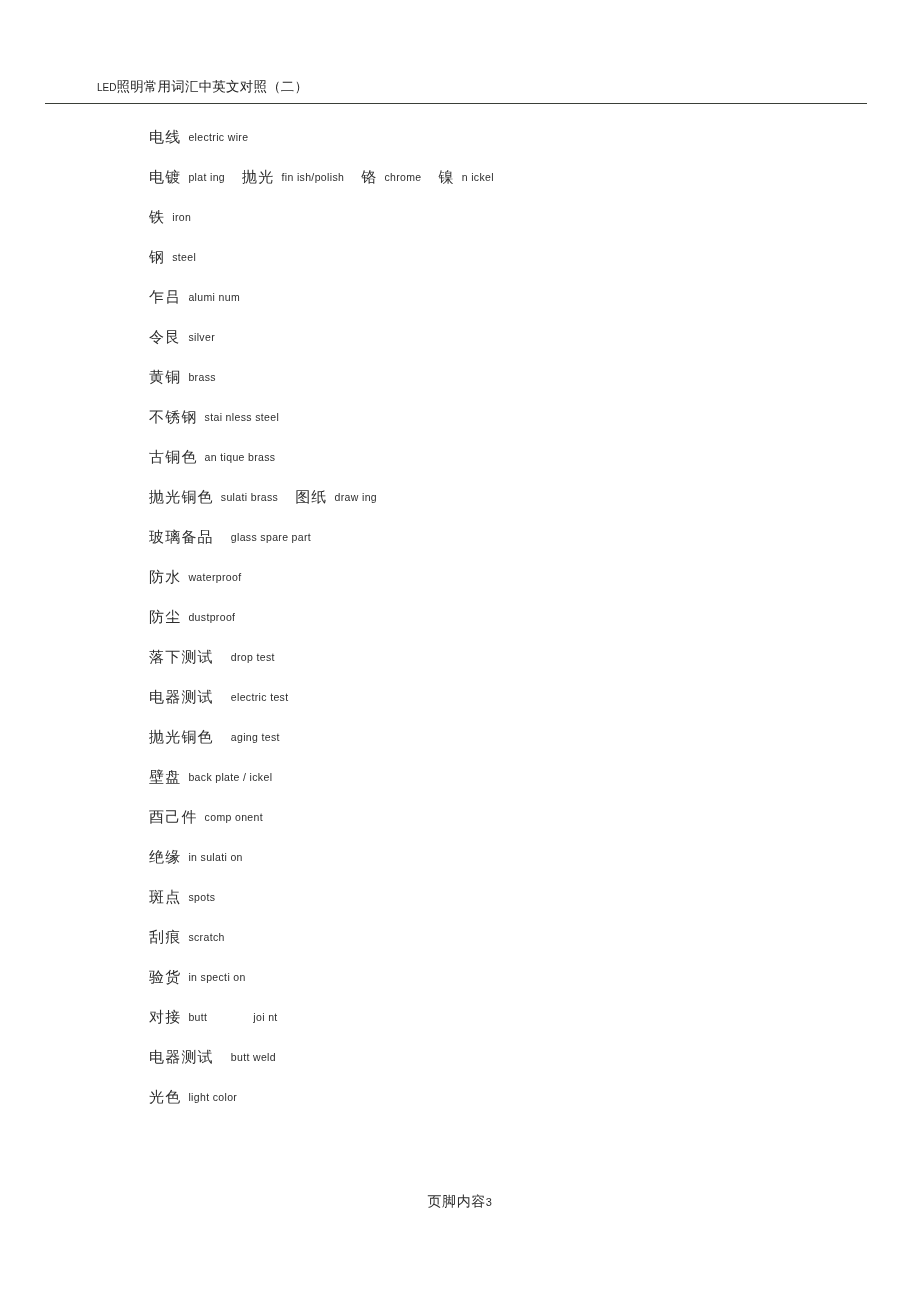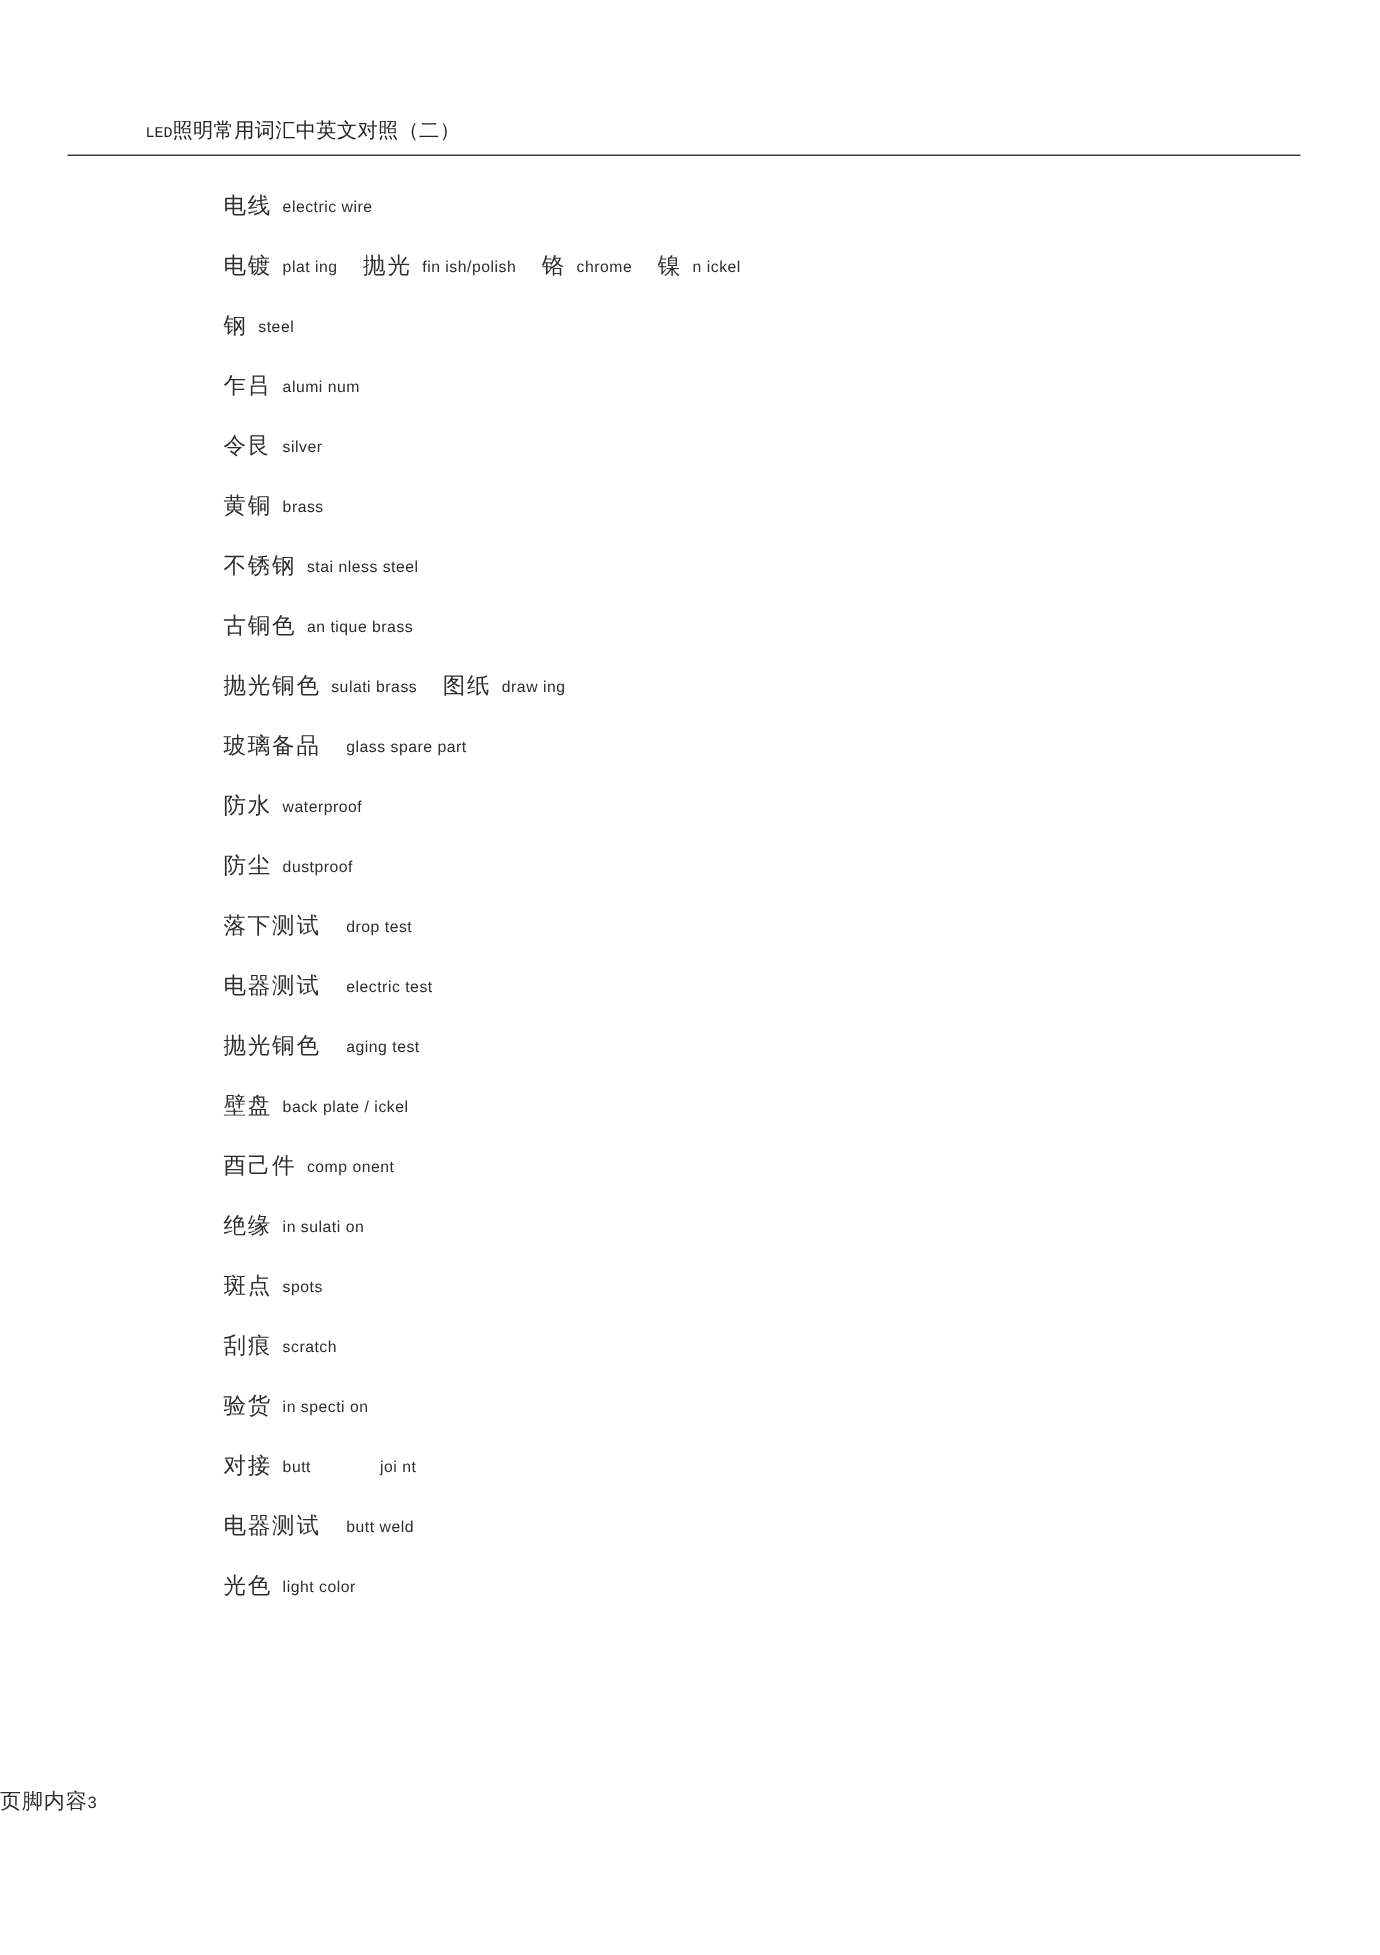--- a/index.html
+++ b/index.html
@@ -34,21 +34,21 @@
     left: 97px;
     top: 0px;
     font-family: "Liberation Serif", serif;
     font-size: 13.5px;
     line-height: 18px;
     color: #232323;
     white-space: nowrap;
     letter-spacing: 0.2px;
   }
   .header-title .latin {
-    font-family: Liberation Mono, monospace;
+    font-family: Liberation Sans, sans-serif;
     font-size: 10px;
     letter-spacing: 0px;
     text-align: center;
   }
   .header-rule {
     position: absolute;
     left: 45px;
     top: 25px;
     width: 822px;
     height: 1px;
@@ -88,21 +88,21 @@
   .gap-sm { display: inline-block; width: 7px; }
   .gap-md { display: inline-block; width: 17px; }
   .gap-xl { display: inline-block; width: 46px; }
 
   
   .footer {
     position: absolute;
     left: 0;
     top: 1192px;
     width: 920px;
-    text-align: left;
+    text-align: center;
   }
   .footer-text {
     font-family: "Liberation Serif", serif;
     font-size: 14px;
     color: #2d2d2d;
     letter-spacing: 0.6px;
   }
   .footer-text .num {
     font-family: "Liberation Sans", sans-serif;
     font-size: 11px;
@@ -116,20 +116,21 @@
   <div class="header">
     <div class="header-title">
       <span class="latin">LED</span><span>照明常用词汇中英文对照（二）</span>
     </div>
     <div class="header-rule"></div>
   </div>
 
   <div class="entry-list" id="entry-list">
       <div class="entry"><span class="zh">电线</span><span class="gap-sm"></span><span class="en">electric wire</span></div>
       <div class="entry"><span class="zh">电镀</span><span class="gap-sm"></span><span class="en">plat ing</span><span class="gap-md"></span><span class="zh">抛光</span><span class="gap-sm"></span><span class="en">fin ish/polish</span><span class="gap-md"></span><span class="zh">铬</span><span class="gap-sm"></span><span class="en">chrome</span><span class="gap-md"></span><span class="zh">镍</span><span class="gap-sm"></span><span class="en">n ickel</span></div>
+      <div class="entry"><span class="zh">铁</span><span class="gap-sm"></span><span class="en">iron</span></div>
       <div class="entry"><span class="zh">钢</span><span class="gap-sm"></span><span class="en">steel</span></div>
       <div class="entry"><span class="zh">乍吕</span><span class="gap-sm"></span><span class="en">alumi num</span></div>
       <div class="entry"><span class="zh">令艮</span><span class="gap-sm"></span><span class="en">silver</span></div>
       <div class="entry"><span class="zh">黄铜</span><span class="gap-sm"></span><span class="en">brass</span></div>
       <div class="entry"><span class="zh">不锈钢</span><span class="gap-sm"></span><span class="en">stai nless steel</span></div>
       <div class="entry"><span class="zh">古铜色</span><span class="gap-sm"></span><span class="en">an tique brass</span></div>
       <div class="entry"><span class="zh">抛光铜色</span><span class="gap-sm"></span><span class="en">sulati brass</span><span class="gap-md"></span><span class="zh">图纸</span><span class="gap-sm"></span><span class="en">draw ing</span></div>
       <div class="entry"><span class="zh">玻璃备品</span><span class="gap-md"></span><span class="en">glass spare part</span></div>
       <div class="entry"><span class="zh">防水</span><span class="gap-sm"></span><span class="en">waterproof</span></div>
       <div class="entry"><span class="zh">防尘</span><span class="gap-sm"></span><span class="en">dustproof</span></div>

